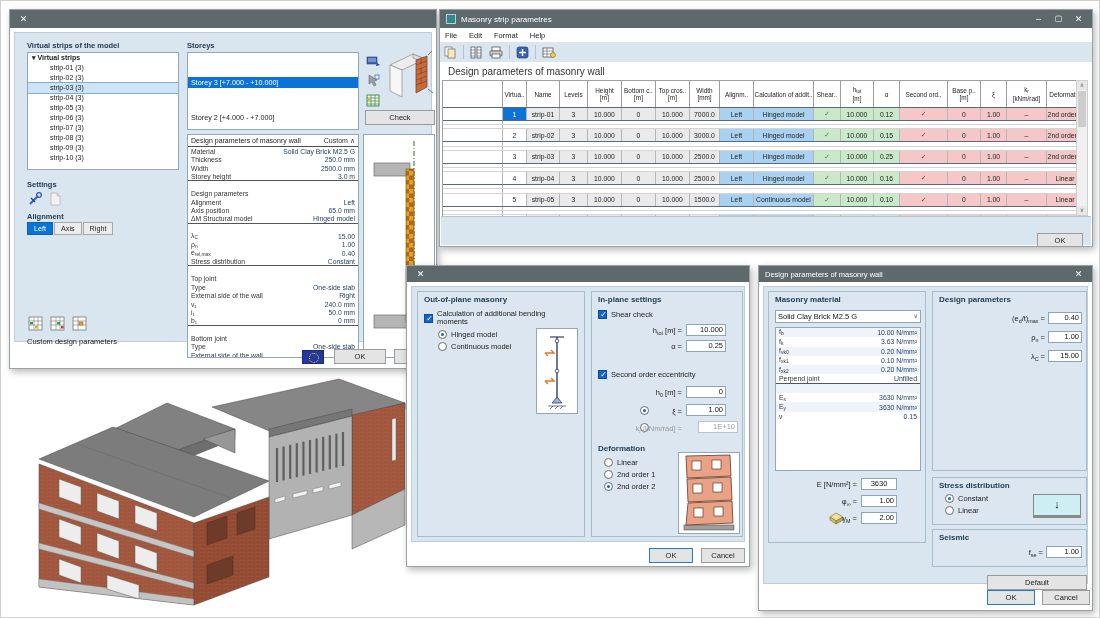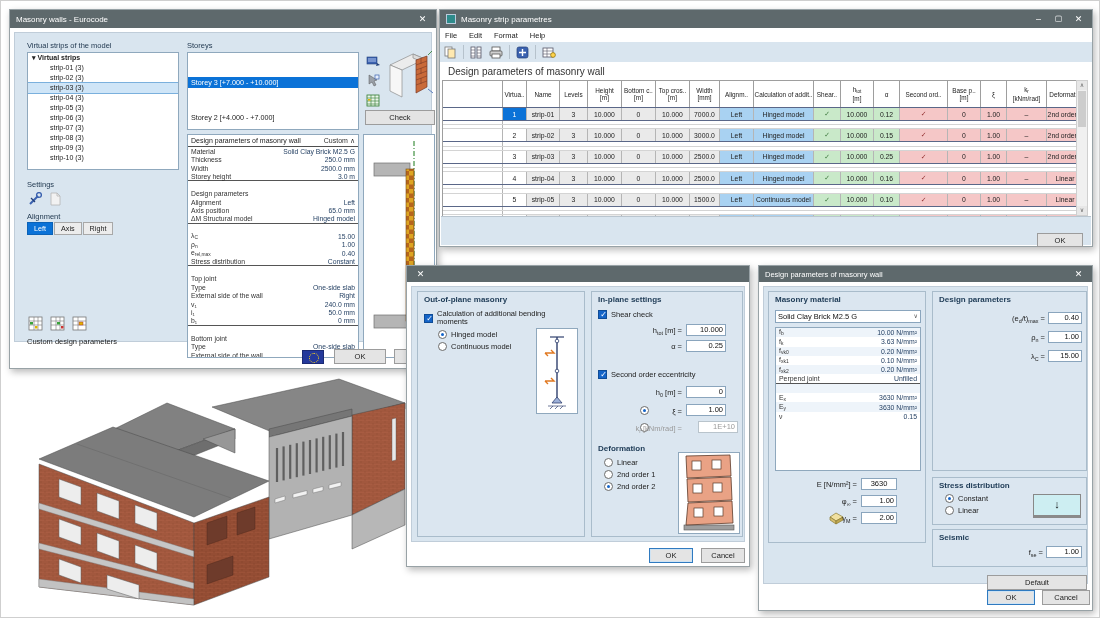--- a/index.html
+++ b/index.html
@@ -9,21 +9,21 @@
   
   .win{position:absolute;background:#fff;border:1px solid #98a2a6;box-shadow:2px 3px 7px rgba(0,0,0,.28);box-sizing:border-box;}
   .tbar{height:18px;background:#5e696c;color:#fff;display:flex;align-items:center;padding:0 6px;gap:5px;font-size:8px;box-sizing:border-box;}
   .tbar.sm{height:16px;font-size:7.5px;}
   .tbar .t{flex:1;white-space:nowrap;overflow:hidden;}
   .wbtn{width:15px;text-align:center;font-size:9px;line-height:14px;color:#fff;}
   .appicon{width:10px;height:10px;background:#2e8b8b;border:1px solid #bcd;box-sizing:border-box;}
   .panel{position:absolute;background:#d9e5ef;border:1px solid #c0cdd9;box-sizing:border-box;}
   .grp{position:absolute;background:#dbe6f0;border:1px solid #a9bccb;box-sizing:border-box;}
   .gt{position:absolute;top:3px;left:6px;font-weight:bold;font-size:8px;color:#1d3a55;white-space:nowrap;}
-  .lbl{position:absolute;font-size:7.5px;font-weight:normal;color:#243b52;white-space:nowrap;}
+  .lbl{position:absolute;font-size:7.5px;font-weight:bold;color:#243b52;white-space:nowrap;}
   .btn{position:absolute;background:#e4e4e4;border:1px solid #9c9c9c;font-size:7.5px;display:flex;align-items:center;justify-content:center;color:#222;box-sizing:border-box;}
   .btn.def{border:1px solid #2f7ac0;box-shadow:inset 0 0 0 1px #cfe3f3;}
   .fld{position:absolute;background:#fff;border:1px solid #8aa5bd;font-size:7.5px;line-height:10px;text-align:right;padding:0 2px;color:#111;box-sizing:border-box;height:12px;}
   .fld.dis{color:#9a9a9a;border-color:#b9c4cc;margin-left:12px;}
   .flbl{position:absolute;font-size:7.5px;color:#222;text-align:right;white-space:nowrap;}
   .flbl.dis{color:#9a9a9a;}
   sub{font-size:0.72em;vertical-align:-0.28em;}
   .cb{width:9px;height:9px;background:#1464c8;border:1px solid #0f4c96;display:inline-block;position:relative;flex:none;box-sizing:border-box;}
   .cb::after{content:"✓";position:absolute;left:0;top:-1px;width:9px;text-align:center;color:#fff;font-size:8px;line-height:9px;}
   .rd{width:9px;height:9px;border:1px solid #6b6b6b;border-radius:50%;background:#fff;display:inline-block;position:relative;flex:none;box-sizing:border-box;}
@@ -146,21 +146,20 @@
 
       <polygon points="187,150 262,124 262,204 187,232" fill="url(#brickB)" stroke="#4a4a4a" stroke-width="0.5"></polygon>
       <polygon points="200,150 220,143 220,165 200,172" fill="#6e3b2b" stroke="#4a2518" stroke-width="0.4"></polygon>
       <polygon points="230,140 248,134 248,156 230,162" fill="#6e3b2b" stroke="#4a2518" stroke-width="0.4"></polygon>
       <polygon points="200,192 226,183 226,202 200,211" fill="#6e3b2b" stroke="#4a2518" stroke-width="0.4"></polygon>
     </svg>
   </div>
 
   <div class="win" style="left:8px;top:8px;width:428px;height:360px;">
     <div class="tbar">
-      <span class="t">Masonry walls - Eurocode</span>
       <span class="wbtn">✕</span>
     </div>
     <div class="panel" style="left:4px;top:22px;right:4px;bottom:26px;">
       <div class="lbl" style="left:12px;top:8px;">Virtual strips of the model</div>
       <div class="whitebox" style="left:12px;top:19px;width:152px;height:118px;">
         <div id="tree-items">
             <div class="tree-item root">▾ Virtual strips</div>
             <div class="tree-item">strip-01 (3)</div>
             <div class="tree-item">strip-02 (3)</div>
             <div class="tree-item sel">strip-03 (3)</div>

